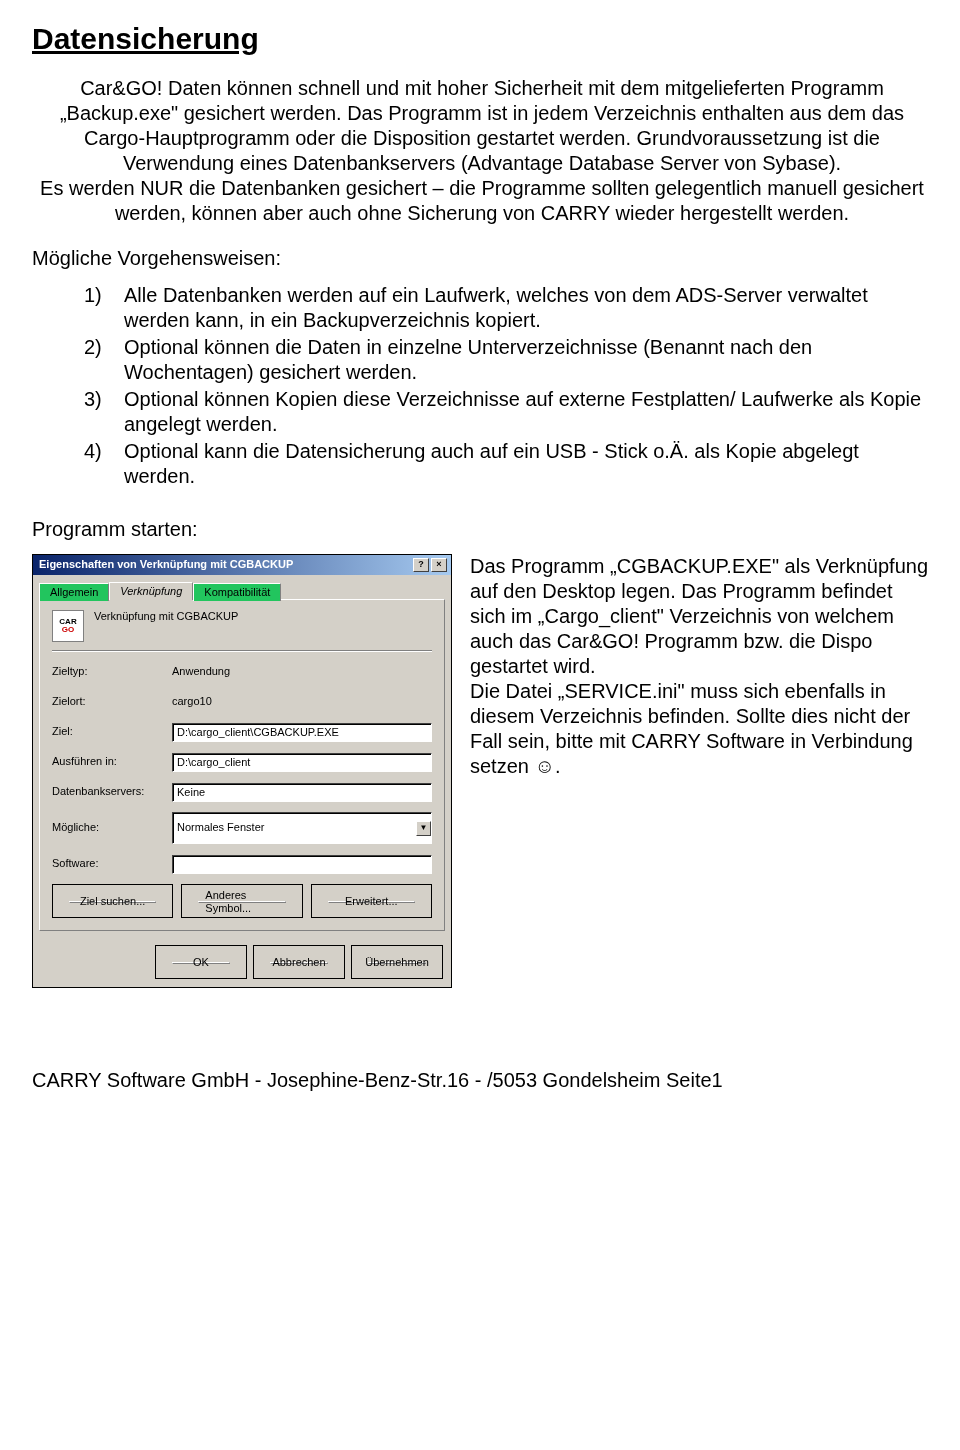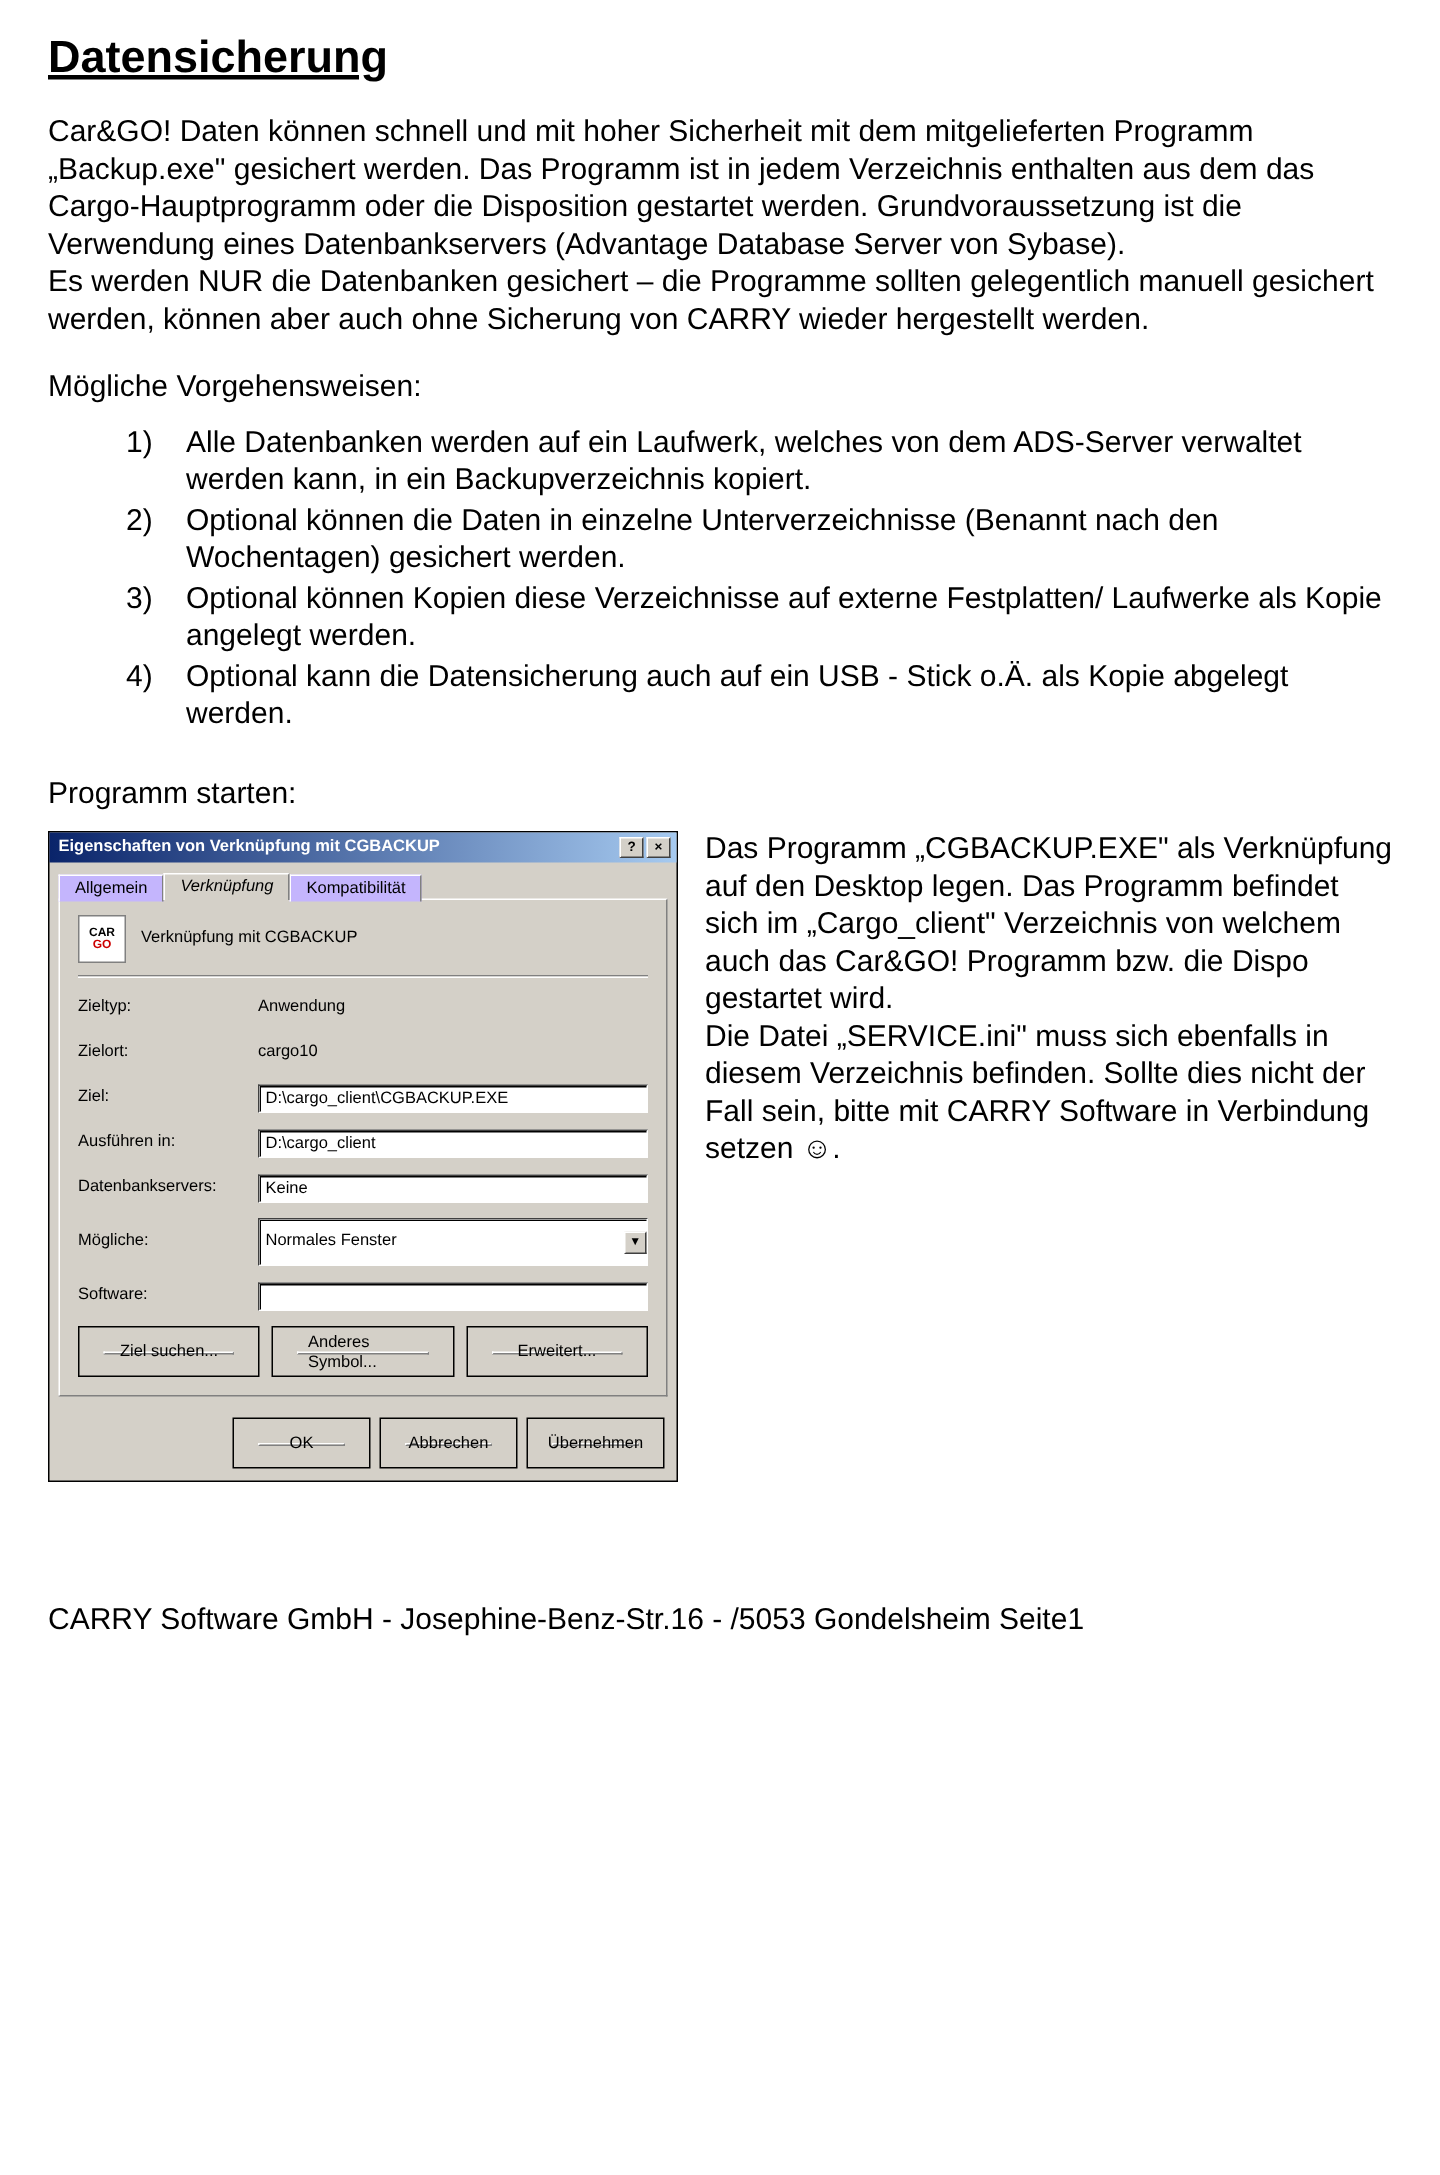--- a/index.html
+++ b/index.html
@@ -84,32 +84,32 @@
     padding: 2px 10px;
     font-size:11px;
     position:relative;
     top:1px;
   }
   .tab.active {
     background:#d4d0c8;
     z-index:2;
     font-style:italic;
   }
-  .tab.inactive { background:#c4b5fd; top:2px; }
+  .tab.inactive { background:#22c55e; top:2px; }
   .tab-body {
     margin: 0 6px 6px 6px;
     border-top:1px solid #fff;
     border-left:1px solid #fff;
     border-right:1px solid #808080;
     border-bottom:1px solid #808080;
     background:#d4d0c8;
     padding: 10px 12px 12px 12px;
   }
   .icon-row {
-    display:flex; align-items:center; gap:10px;
+    display:flex; align-items:flex-start; gap:10px;
     margin-bottom:8px;
   }
   .app-icon {
     width:32px; height:32px;
     border:1px solid #808080;
     background:#fff;
     display:flex; flex-direction:column; align-items:center; justify-content:center;
     font-size:8px; font-weight:bold;
   }
   .app-icon .car { color:#000; line-height:1; }
@@ -192,21 +192,21 @@
   .footer {
     font-size:20px;
   }
 </style>
 </head>
 <body>
 
 <h1>Datensicherung</h1>
 
 <div class="intro">
-  <p style="white-space:pre-line;">Car&amp;GO! Daten können schnell und mit hoher Sicherheit mit dem mitgelieferten Programm „Backup.exe" gesichert werden. Das Programm ist in jedem Verzeichnis enthalten aus dem das Cargo-Hauptprogramm oder die Disposition gestartet werden. Grundvoraussetzung ist die Verwendung eines Datenbankservers (Advantage Database Server von Sybase).
+  <p style="white-space:pre-line;text-align:center;">Car&amp;GO! Daten können schnell und mit hoher Sicherheit mit dem mitgelieferten Programm „Backup.exe" gesichert werden. Das Programm ist in jedem Verzeichnis enthalten aus dem das Cargo-Hauptprogramm oder die Disposition gestartet werden. Grundvoraussetzung ist die Verwendung eines Datenbankservers (Advantage Database Server von Sybase).
 Es werden NUR die Datenbanken gesichert – die Programme sollten gelegentlich manuell gesichert werden, können aber auch ohne Sicherung von CARRY wieder hergestellt werden.</p>
 </div>
 
 <p class="sub-heading">Mögliche Vorgehensweisen:</p>
 
 <ol class="approaches">
   <li><span class="num">1)</span><span>Alle Datenbanken werden auf ein Laufwerk, welches von dem ADS-Server verwaltet werden kann, in ein Backupverzeichnis kopiert.</span></li>
   <li><span class="num">2)</span><span>Optional können die Daten in einzelne Unterverzeichnisse (Benannt nach den Wochentagen) gesichert werden.</span></li>
   <li><span class="num">3)</span><span>Optional können Kopien diese Verzeichnisse auf externe Festplatten/ Laufwerke als Kopie angelegt werden.</span></li>
   <li><span class="num">4)</span><span>Optional kann die Datensicherung auch auf ein USB - Stick o.Ä. als Kopie abgelegt werden.</span></li>

